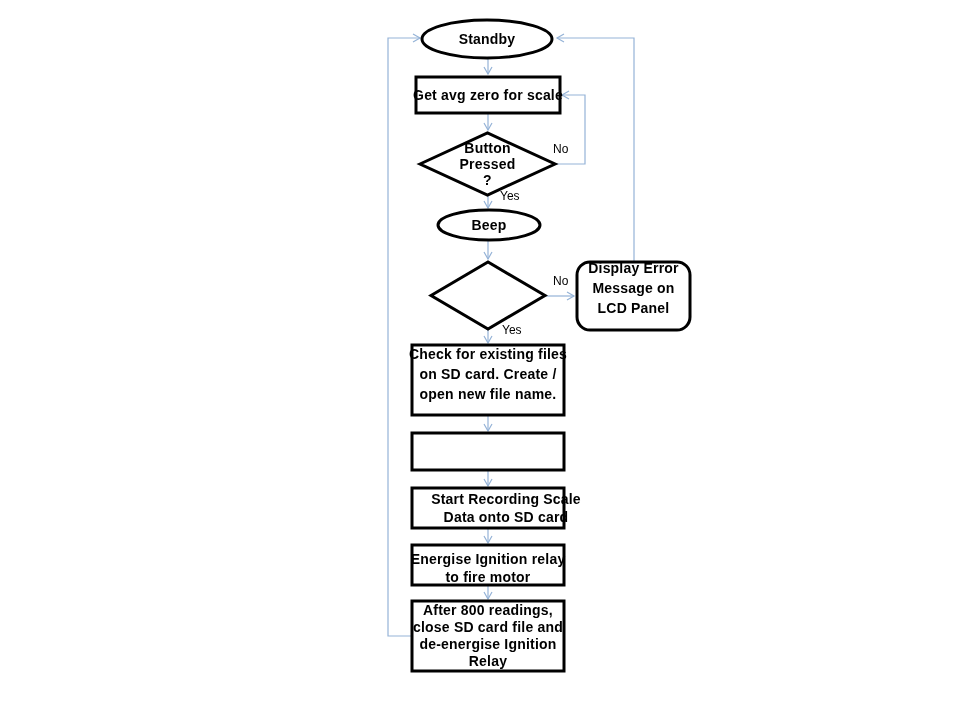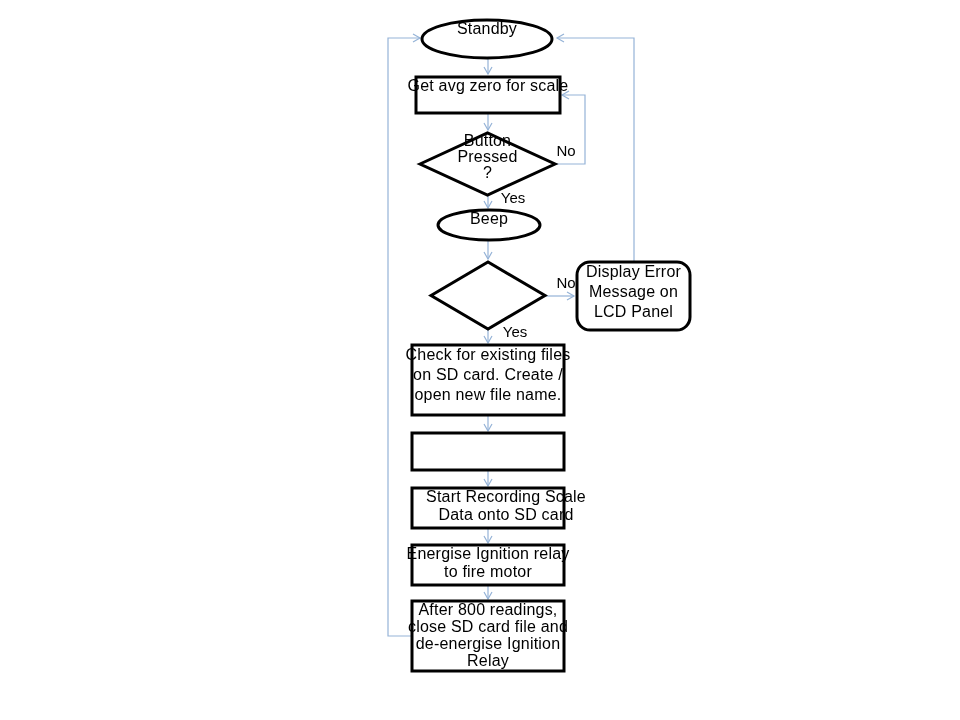--- a/index.html
+++ b/index.html
@@ -14,37 +14,37 @@
   #edges-layer, #shapes-layer {
     position: absolute;
     left: 0; top: 0;
     width: 960px; height: 720px;
   }
   .node-label {
     position: absolute;
     display: flex;
     flex-direction: column;
     align-items: center;
-    justify-content: flex-start;
+    justify-content: center;
     text-align: center;
-    font-size: 16px;
+    font-size: 14px;
     color: #000000;
     letter-spacing: 0.2px;
     pointer-events: none;
     white-space: nowrap;
+    font-weight: bold;
   }
   .lh16 span { line-height: 16px; }
   .lh17 span { line-height: 17px; }
   .lh18 span { line-height: 18px; }
   .lh20 span { line-height: 20px; }
   .edge-label {
     position: absolute;
-    font-size: 15px;
+    font-size: 12px;
     color: #000000;
-    text-align: center;
     width: 26px;
     pointer-events: none;
   }
 </style>
 </head>
 <body>
 
 <div id="canvas">
 
   <svg id="edges-layer" viewBox="0 0 960 720">

